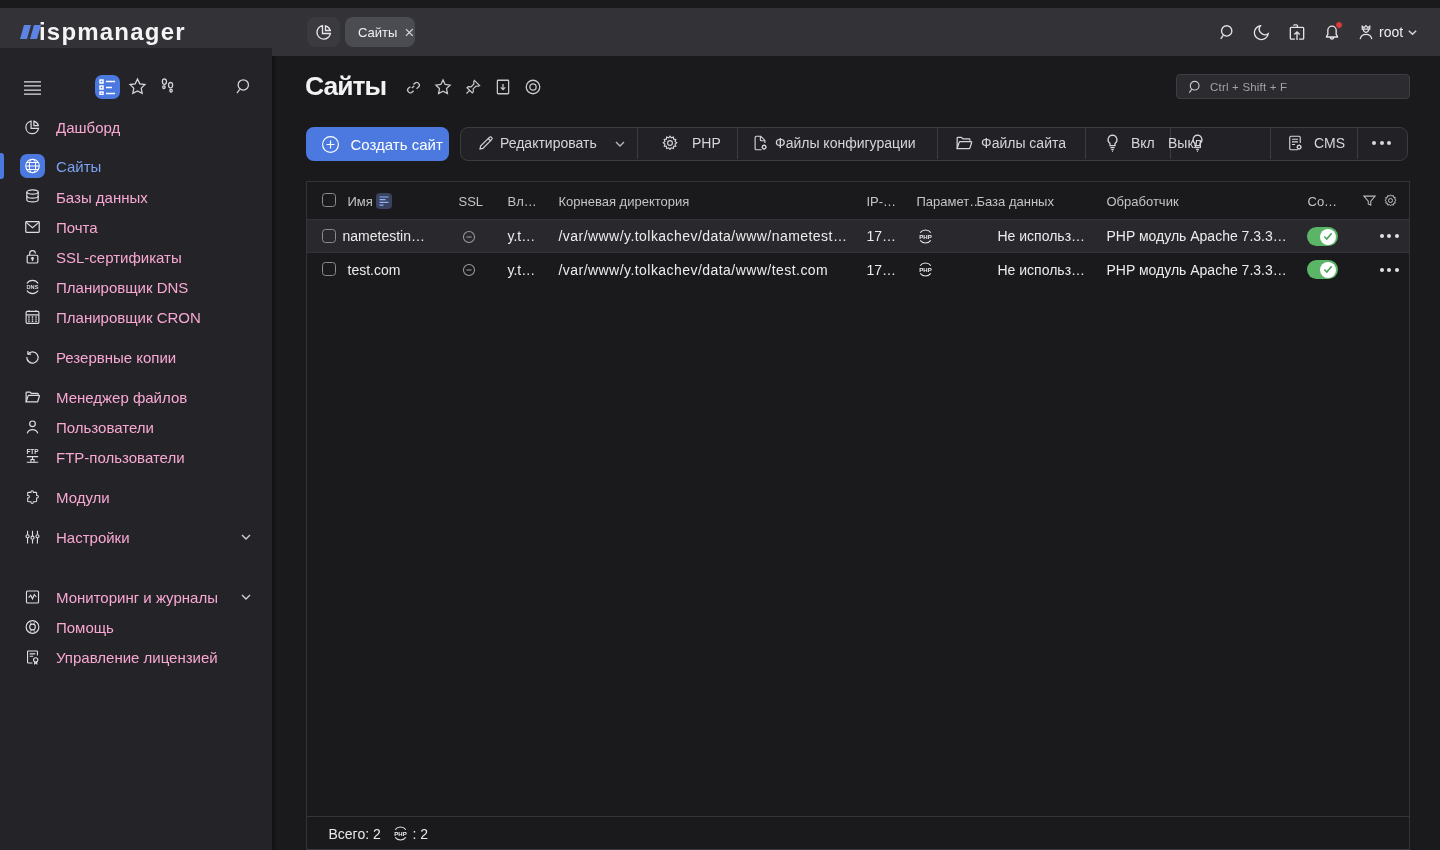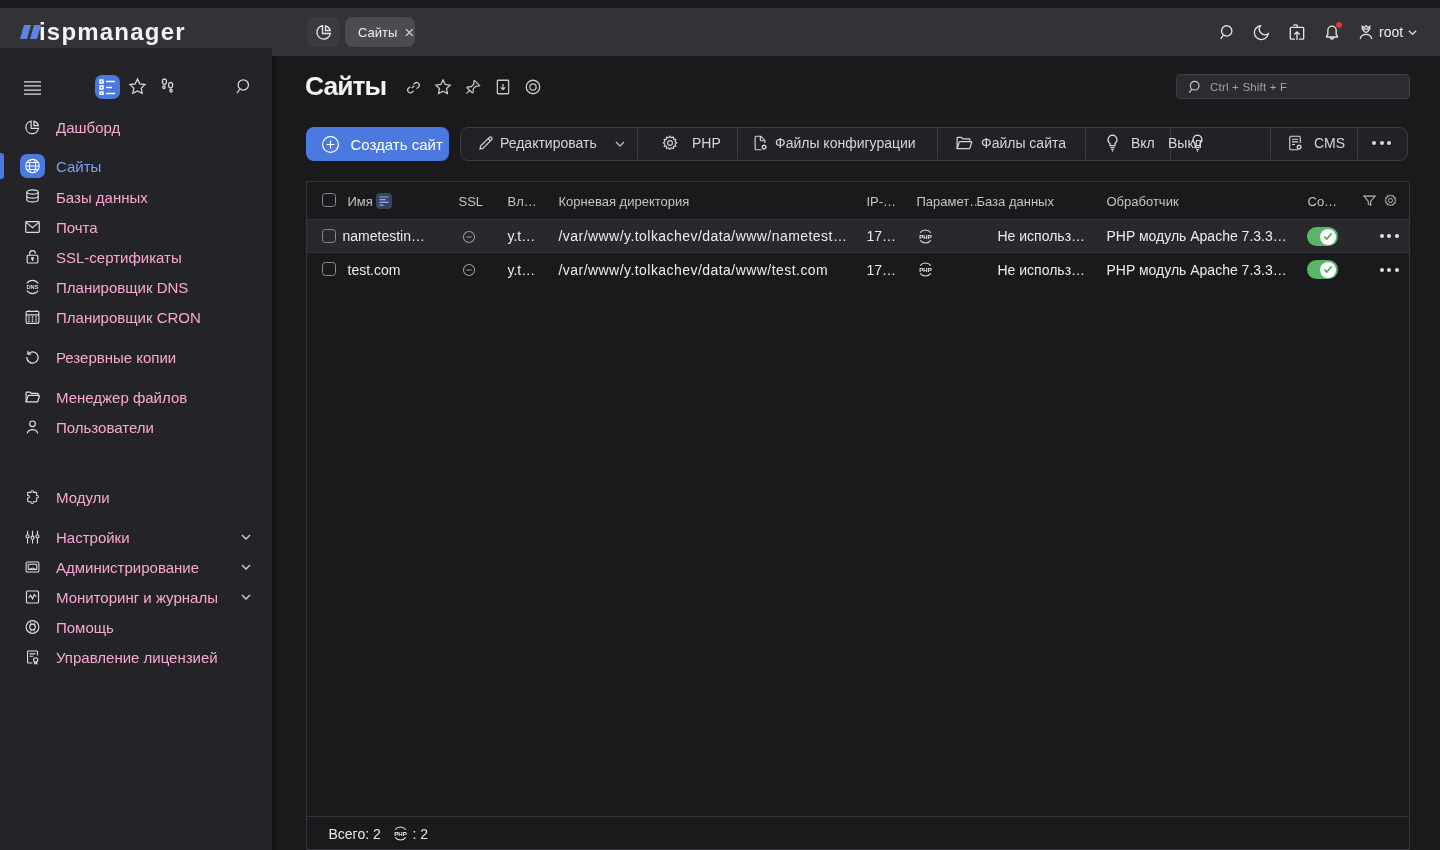--- a/index.html
+++ b/index.html
@@ -201,45 +201,42 @@
         </svg>
     <span class="mi-label">Менеджер файлов</span>
   </div>
   <div class="menu-item" style="top:363.5px;">
     <svg class="mi-ico" width="17" height="17" viewBox="0 0 24 24" fill="none" stroke="#dededf" stroke-width="1.7">
           <circle cx="12" cy="7.5" r="4"></circle>
           <path d="M4.5 21 A 8 8 0 0 1 19.5 21"></path>
         </svg>
     <span class="mi-label">Пользователи</span>
   </div>
+  <div class="menu-item" style="top:393.5px;">
+    <svg class="mi-ico" width="17" height="17" viewBox="0 0 24 24" fill="none" stroke="#dededf" stroke-width="1.5">
+          <text x="12" y="8" font-size="9" fill="#dededf" stroke="none" text-anchor="middle" font-weight="bold" font-family="Liberation Sans">FTP</text>
+          <path d="M4 11.5 H20 M12 11.5 V15.5 M9.8 15.5 H14.2 M4 19.5 H9.8 M14.2 19.5 H20"></path>
+          <rect x="9.8" y="15.5" width="4.4" height="4" fill="none"></rect>
+        </svg>
+    <span class="mi-label">FTP-пользователи</span>
+  </div>
   <div class="menu-item" style="top:433.5px;">
     <svg class="mi-ico" width="17" height="17" viewBox="0 0 24 24" fill="none" stroke="#dededf" stroke-width="1.5">
           <path d="M9.8 5.5 L9.8 4.8 Q9.8 3.2 11.5 3.2 Q13.2 3.2 13.2 4.8 L13.2 5.5 L16.8 5.5 Q17.8 5.5 17.8 6.5 L17.8 10 L18.7 10 Q20.3 10 20.3 11.7 Q20.3 13.4 18.7 13.4 L17.8 13.4 L17.8 17.7 Q17.8 18.7 16.8 18.7 L13.2 18.7 L13.2 19.5 Q13.2 21.1 11.5 21.1 Q9.8 21.1 9.8 19.5 L9.8 18.7 L6.2 18.7 Q5.2 18.7 5.2 17.7 L5.2 13.4 L6 13.4 Q7.6 13.4 7.6 11.7 Q7.6 10 6 10 L5.2 10 L5.2 6.5 Q5.2 5.5 6.2 5.5 Z"></path>
         </svg>
     <span class="mi-label">Модули</span>
   </div>
   <div class="menu-item" style="top:473.5px;">
     <svg class="mi-ico" width="17" height="17" viewBox="0 0 24 24" fill="none" stroke="#dededf" stroke-width="1.6">
           <path d="M5 3 V8.5 M5 13.5 V21 M12 3 V10.5 M12 15.5 V21 M19 3 V8.5 M19 13.5 V21"></path>
           <circle cx="5" cy="11" r="2.2"></circle>
           <circle cx="12" cy="13" r="2.2"></circle>
           <circle cx="19" cy="11" r="2.2"></circle>
         </svg>
     <span class="mi-label">Настройки</span>
-    <svg class="mi-chev" width="12" height="12" viewBox="0 0 12 12" fill="none" stroke="#cfcfd1" stroke-width="1.4">
-          <path d="M2 4 L6 8 L10 4"></path>
-        </svg>
-  </div>
-  <div class="menu-item" style="top:503.5px;">
-    <svg class="mi-ico" width="17" height="17" viewBox="0 0 24 24" fill="none" stroke="#dededf" stroke-width="1.5">
-          <rect x="3" y="5" width="18" height="14" rx="1.5"></rect>
-          <rect x="6" y="8" width="12" height="7.5" rx="0.8"></rect>
-          <path d="M6.5 15.5 Q12 11.5 17.5 15.5" stroke-width="1.3"></path>
-        </svg>
-    <span class="mi-label">Администрирование</span>
     <svg class="mi-chev" width="12" height="12" viewBox="0 0 12 12" fill="none" stroke="#cfcfd1" stroke-width="1.4">
           <path d="M2 4 L6 8 L10 4"></path>
         </svg>
   </div>
   <div class="menu-item" style="top:533.5px;">
     <svg class="mi-ico" width="17" height="17" viewBox="0 0 24 24" fill="none" stroke="#dededf" stroke-width="1.6">
           <rect x="3.5" y="3.5" width="17" height="17" rx="1.5"></rect>
           <path d="M6.5 13 L9.5 9.5 L12 14.5 L14.5 8.5 L17.5 12"></path>
         </svg>
     <span class="mi-label">Мониторинг и журналы</span>

